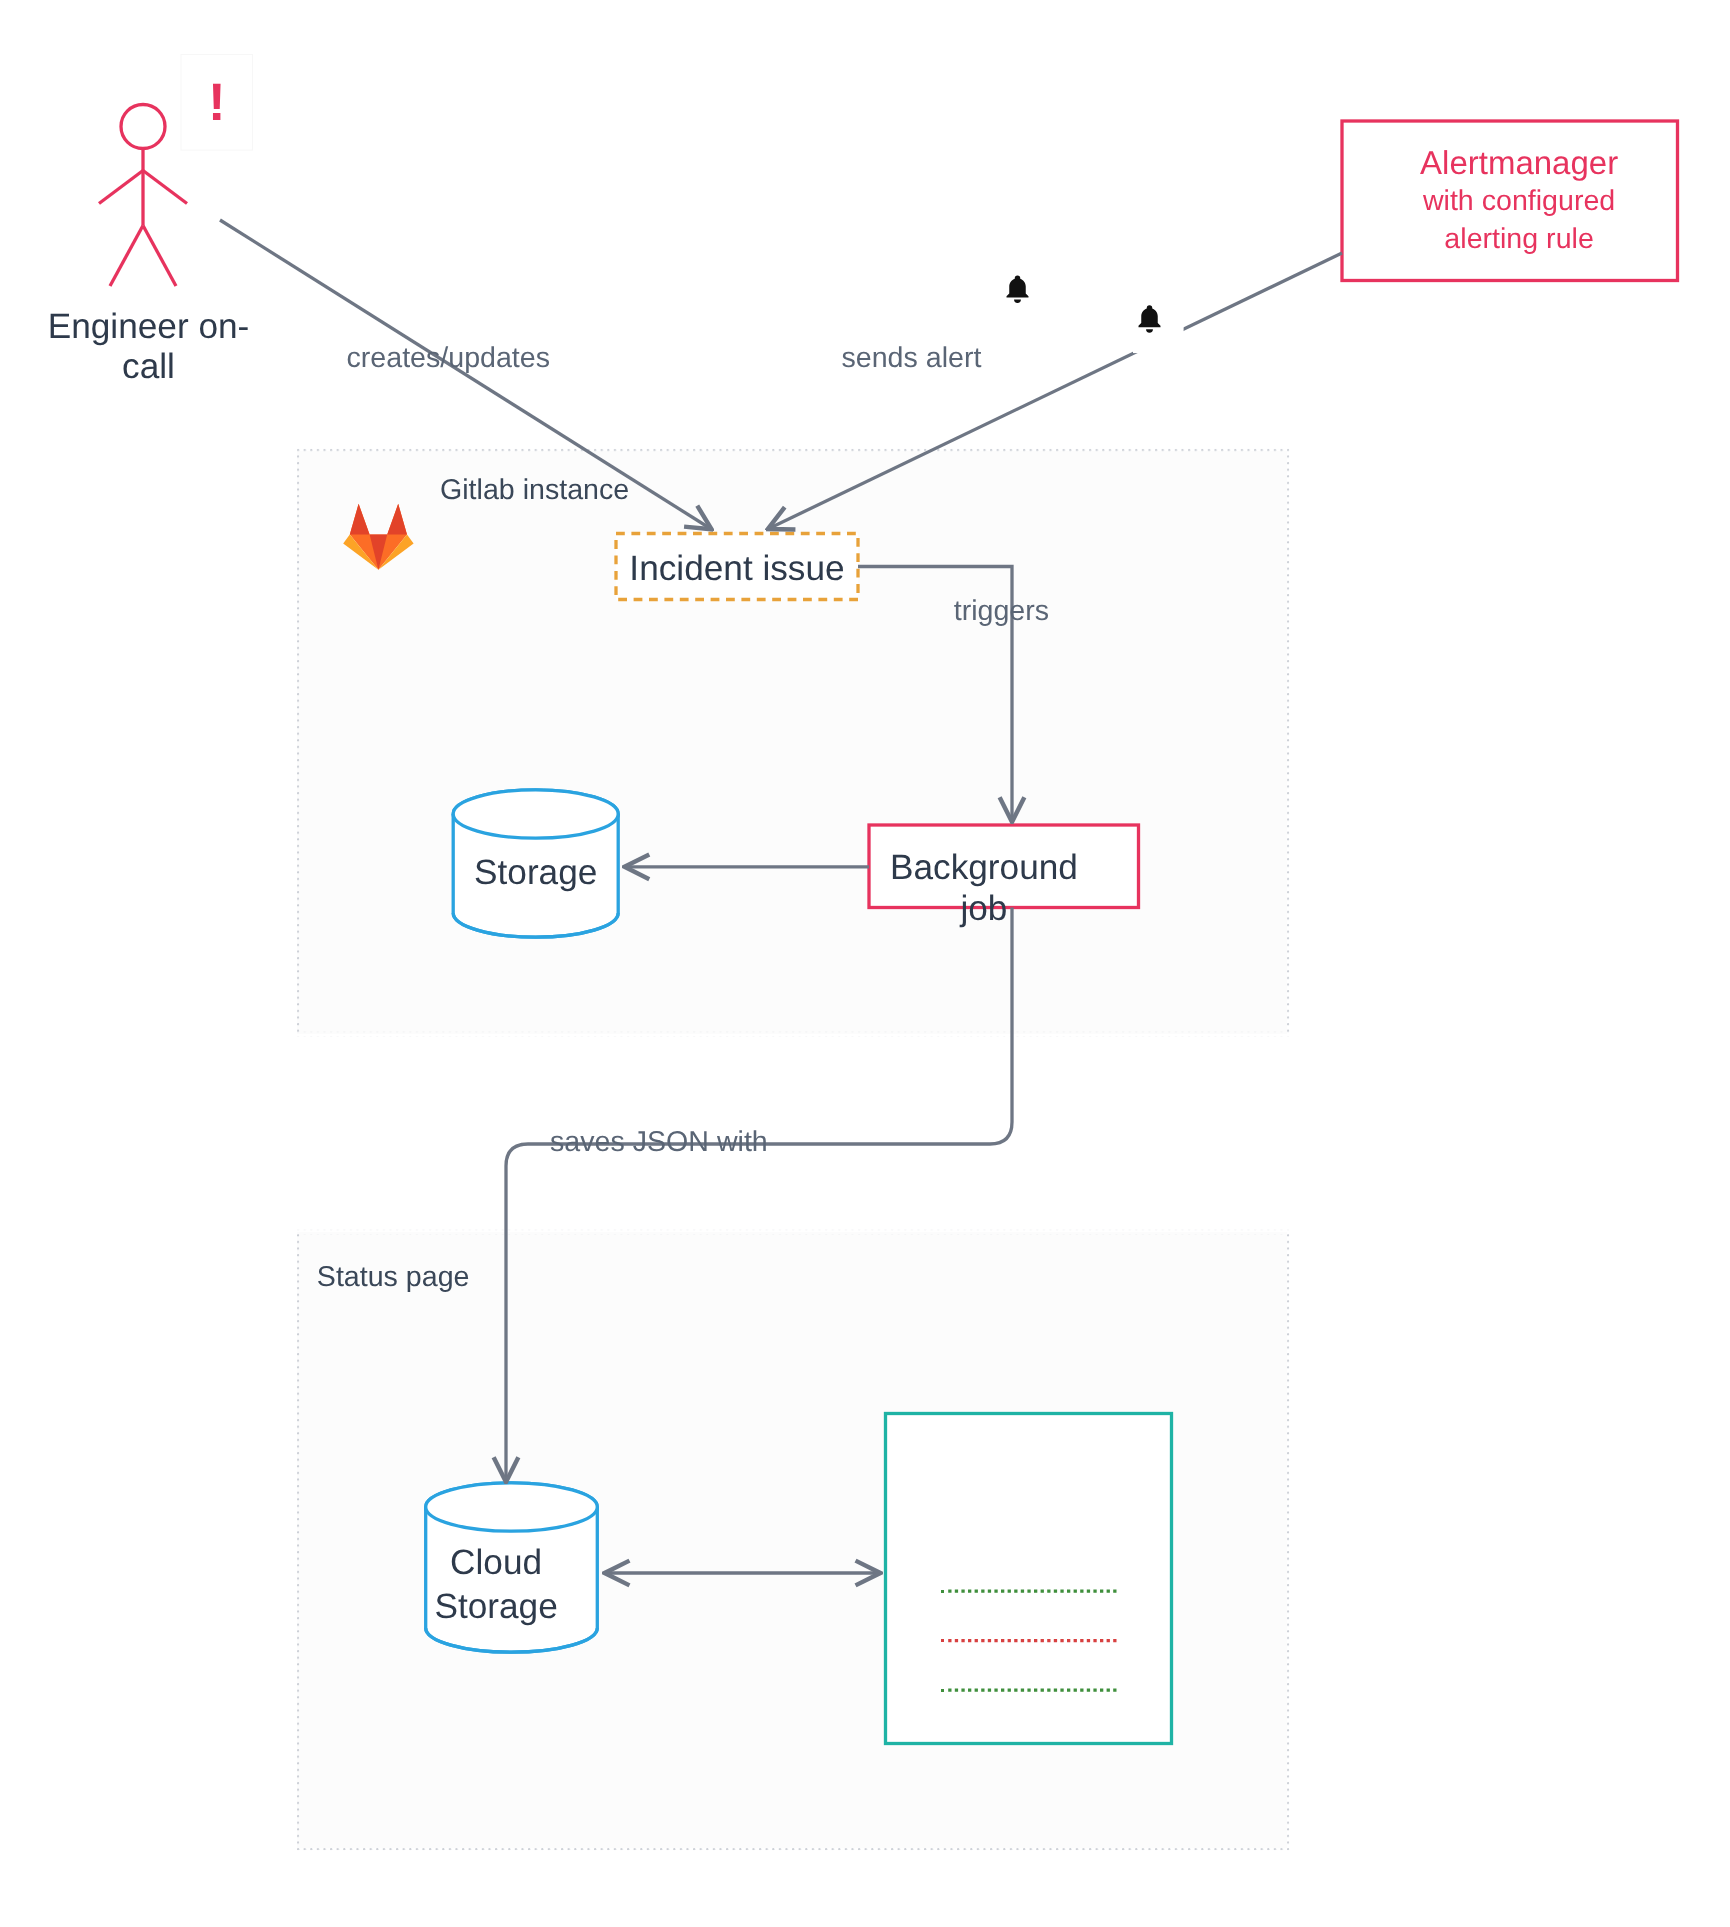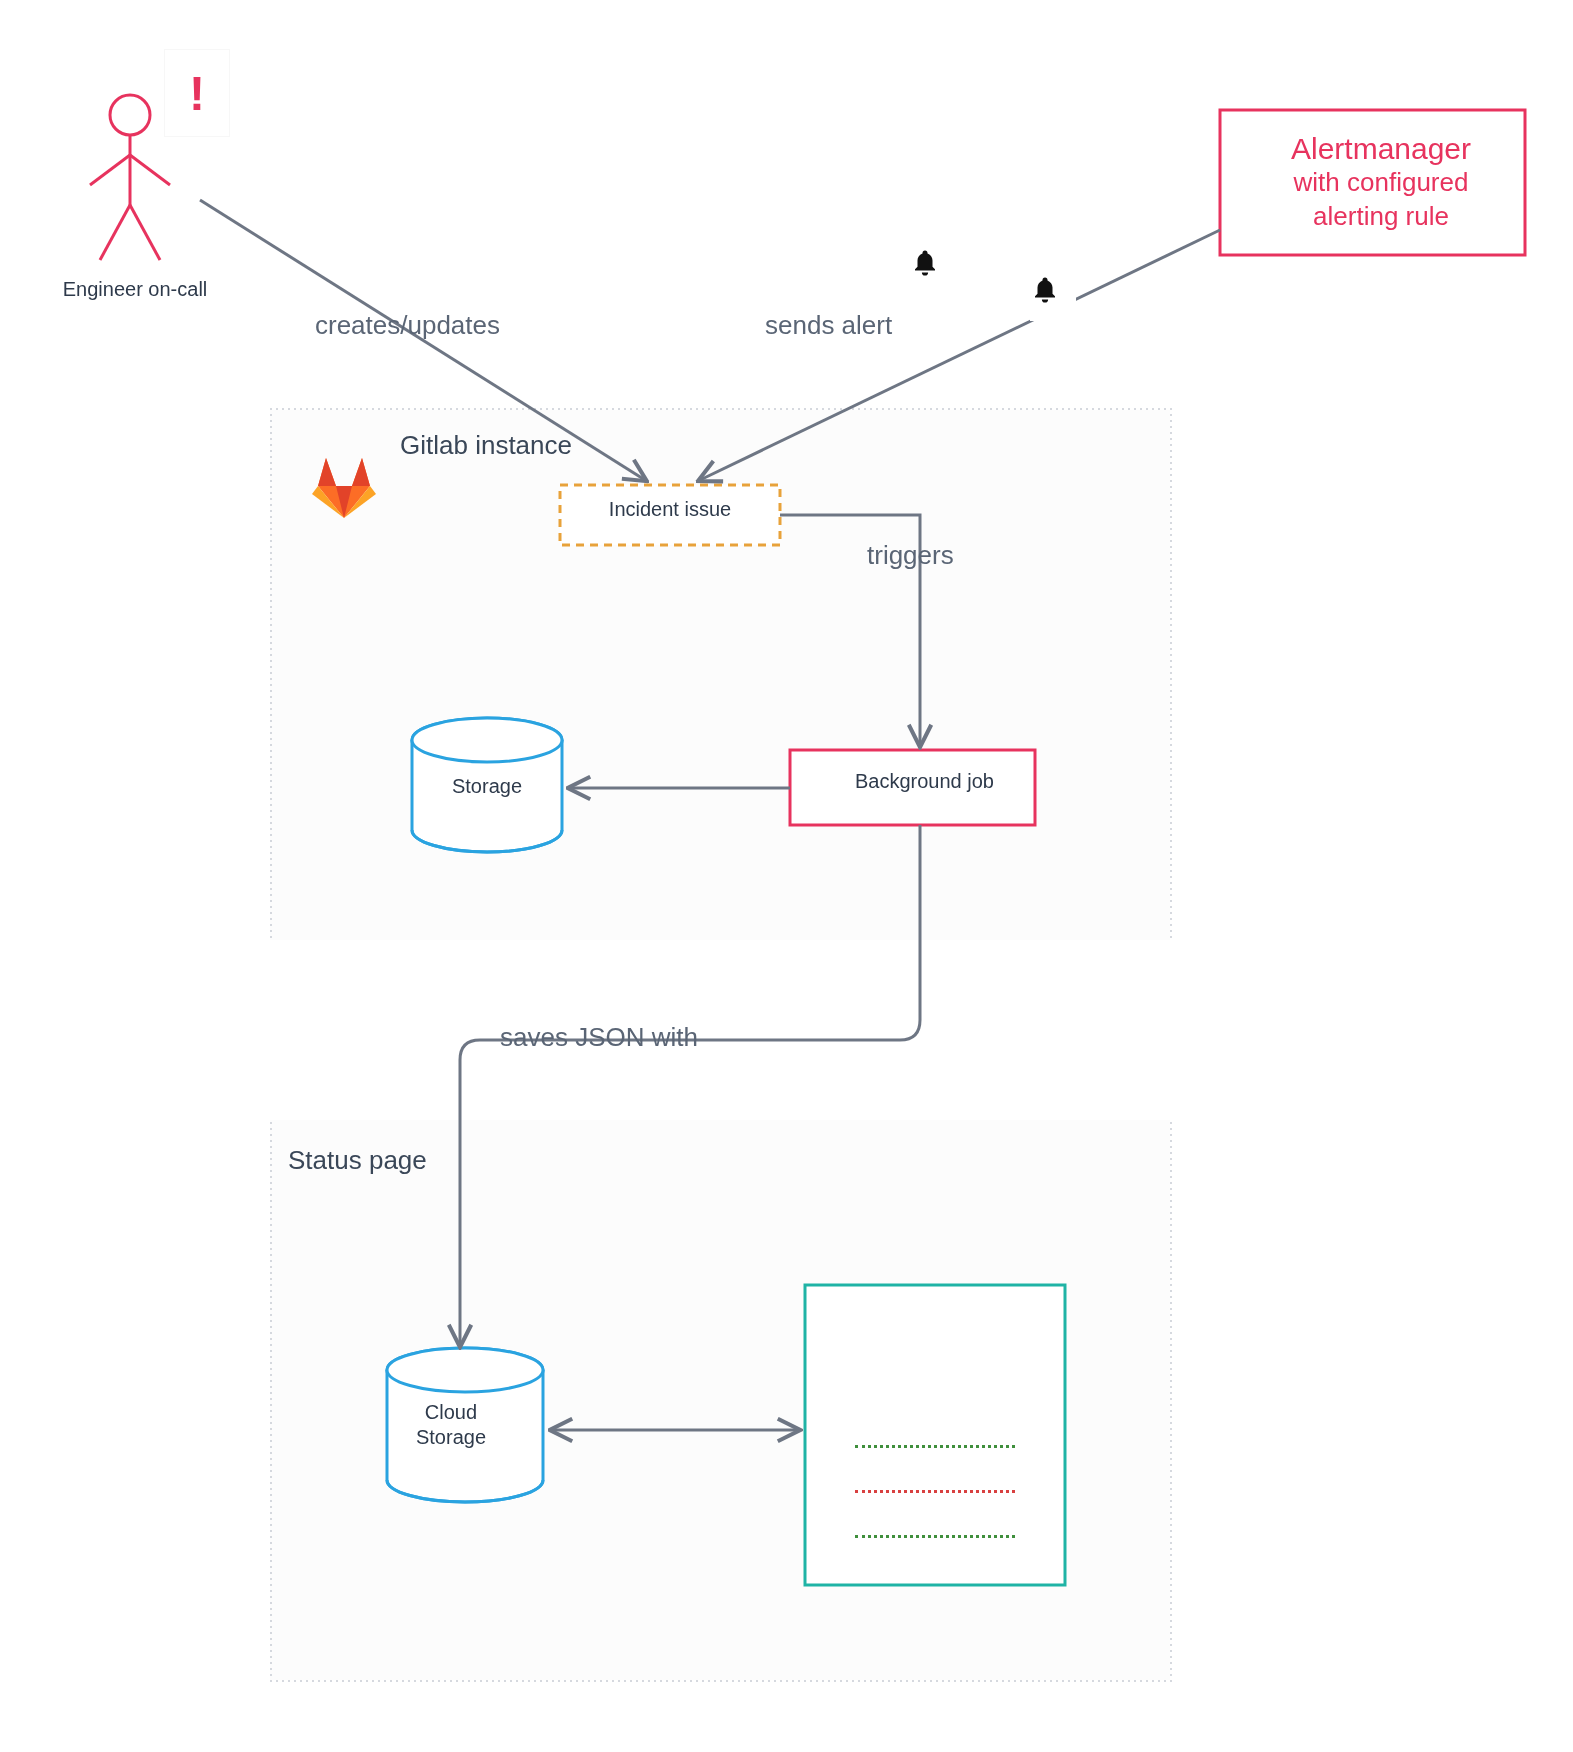--- a/index.html
+++ b/index.html
@@ -1,18 +1,18 @@
 <!DOCTYPE html>
 <html><head>
 <meta charset="utf-8">
 <style>
   html,body{margin:0;padding:0;background:#fff;font-family:-apple-system,BlinkMacSystemFont,"Segoe UI",Helvetica,Arial,sans-serif;color:#2e3a4b;}
   .stage{position:relative;width:1573px;height:1752px;}
   svg{position:absolute;left:0;top:0;}
-  .node-label{position:absolute;text-align:center;font-size:20px;color:#2e3a4b;}
+  .node-label{position:absolute;text-align:center;font-size:32px;color:#2e3a4b;}
   .edge-label{position:absolute;font-size:26px;color:#5a6575;}
   .container-title{position:absolute;font-size:26px;color:#3a4758;}
   .box{position:absolute;box-sizing:border-box;display:flex;flex-direction:column;align-items:center;justify-content:center;font-size:26px;}
   .alertmanager-title{font-size:30px;color:#e7335e;font-weight:500;}
   .alertmanager-sub{font-size:26px;color:#e7335e;line-height:1.3;}
   .dotted-line{position:absolute;height:0;border-top:3px dotted;}
   .bell{position:absolute;width:46px;height:46px;background:#fff;display:flex;align-items:center;justify-content:center;}
   .exclaim{position:absolute;width:64px;height:86px;background:#fff;display:flex;align-items:center;justify-content:center;font-size:48px;color:#e7335e;font-weight:700;box-shadow:0 0 0 1px rgba(0,0,0,0.03);}
 </style>
 </head>
@@ -107,21 +107,21 @@
 <div class="bell" style="left:1030px;top:275px;">
   <svg width="30" height="30" viewBox="0 0 24 24">
         <path d="M12 2a2 2 0 0 0-2 2v.3C7.7 5.2 6 7.4 6 10v5l-2 2v1h16v-1l-2-2v-5c0-2.6-1.7-4.8-4-5.7V4a2 2 0 0 0-2-2zm0 20a2.5 2.5 0 0 0 2.5-2.5h-5A2.5 2.5 0 0 0 12 22z" fill="#111"></path>
       </svg>
 </div>
 
 <div class="container-title" style="left:400px;top:430px;">Gitlab instance</div>
 <div class="container-title" style="left:288px;top:1145px;">Status page</div>
 
 <div class="node-label" style="left:560px;top:498px;width:220px;">Incident issue</div>
-<div class="node-label" style="left:790px;top:770px;width:209px;margin-left:30px;">Background job</div>
+<div class="node-label" style="left:790px;top:770px;width:209px;">Background job</div>
 <div class="node-label" style="left:412px;top:775px;width:150px;">Storage</div>
 <div class="node-label" style="left:387px;top:1400px;width:128px;line-height:1.25;">
   <span>Cloud</span><br>
   <span>Storage</span>
 </div>
 
 <div class="dotted-line" style="left:855px;top:1445px;width:160px;border-color:#3f8f3c;"></div>
 <div class="dotted-line" style="left:855px;top:1490px;width:160px;border-color:#d84040;"></div>
 <div class="dotted-line" style="left:855px;top:1535px;width:160px;border-color:#3f8f3c;"></div>
 

